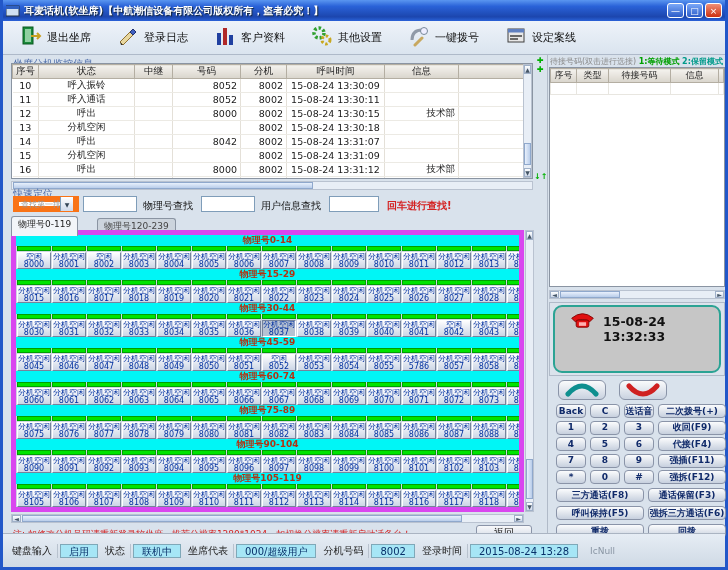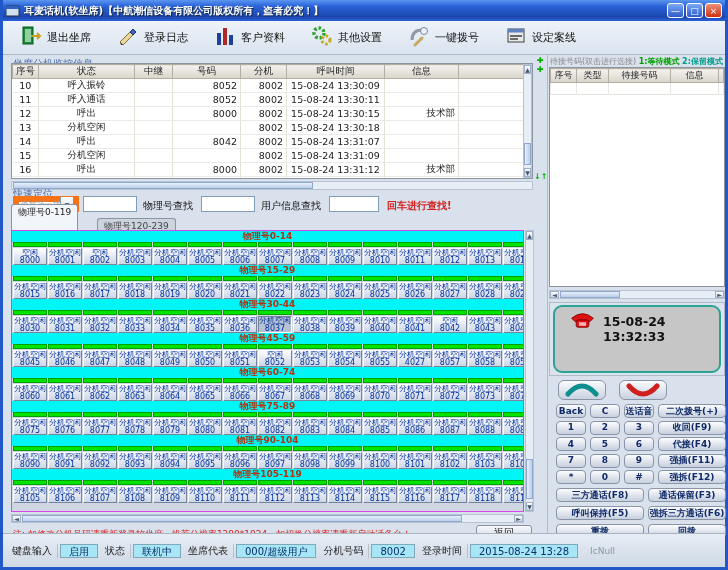--- a/index.html
+++ b/index.html
@@ -58,28 +58,28 @@
   .combo { position:absolute; left:10px; top:196px; width:66px; height:16px; background:#fff;
     border:6px solid #f97316; font-size:8px; color:#999; display:flex; align-items:center; }
   .combo span.txt { flex:1; padding-left:2px; white-space:nowrap; overflow:hidden; }
   .combo .dd { width:13px; height:14px; background:linear-gradient(180deg,#fff,#cfd9ea);
     border-left:1px solid #7f9db9; font-size:6px; color:#345; display:flex;align-items:center;justify-content:center; }
   .qinput { position:absolute; top:196px; height:16px; background:#fff; border:1px solid #7f9db9; font-size:10px; padding:0 2px; }
   .qlabel { position:absolute; top:199px; font-size:10px; color:#111; }
   .hint-red { position:absolute; top:199px; font-size:10px; color:#d42020; font-weight:bold; }
 
   
-  .tab { position:absolute; top:204px; height:26px; font-size:9px; padding:1px 6px 0;
+  .tab { position:absolute; top:216px; height:20px; font-size:9px; padding:1px 6px 0;
     border:1px solid #8a94a2; border-bottom:none; border-radius:3px 3px 0 0; cursor:pointer; color:#222; }
   .tab.active { background:#f2f5f9; z-index:2; }
   .tab.inactive { background:#ccd4dd; top:218px; height:12px; color:#444; }
 
   
   #ext-grid { position:absolute; left:8px; top:230px; width:513px; height:282px;
-    background:#cfd7e2; border:1px solid #d946ef; overflow:hidden; }
+    background:#cfd7e2; border:5px solid #d946ef; overflow:hidden; }
   .grp-hdr { height:11px; background:#00f6f6; color:#b23212; font-size:9px;
     text-align:center; line-height:11px; font-weight:bold; overflow:hidden; }
   .grp-row { display:grid; grid-template-columns:repeat(15,34px); column-gap:1px; padding-left:1px; }
   .cell { display:flex; flex-direction:column; }
   .strip { height:5px; background:#00e400; border:1px solid #00a000; margin-bottom:1px; }
   .ext-btn { height:17px; font-size:8px; line-height:8px; color:#0030a0;
     background:linear-gradient(180deg,#fdfdfe,#ccd6e6); border:1px solid; border-color:#fff #76849c #76849c #fff;
     cursor:pointer; padding:0; font-family:inherit; overflow:hidden; white-space:nowrap; }
   .ext-btn.sel { background:#b6c2d2; border-color:#76849c #fff #fff #76849c; }
 
@@ -729,21 +729,21 @@
           <div class="strip"></div>
           <button class="ext-btn">
             <div>分机空闲</div>
             <div>8055</div>
           </button>
         </div>
         <div class="cell">
           <div class="strip"></div>
           <button class="ext-btn">
             <div>分机空闲</div>
-            <div>4027</div>
+            <div>5786</div>
           </button>
         </div>
         <div class="cell">
           <div class="strip"></div>
           <button class="ext-btn">
             <div>分机空闲</div>
             <div>8057</div>
           </button>
         </div>
         <div class="cell">

